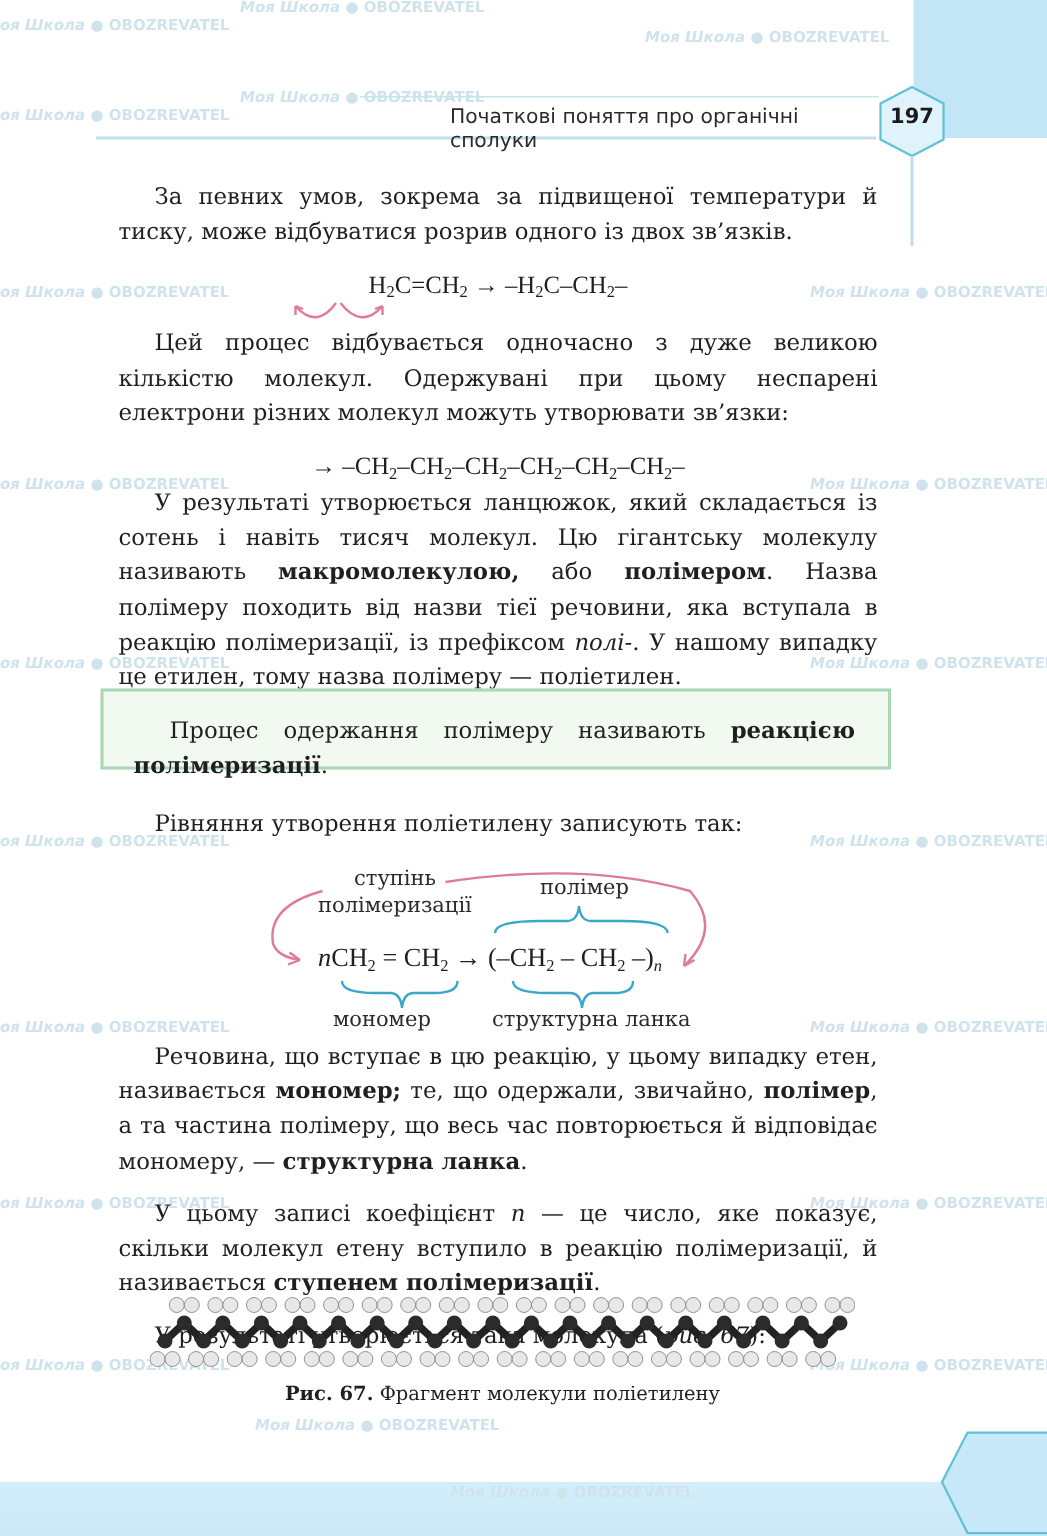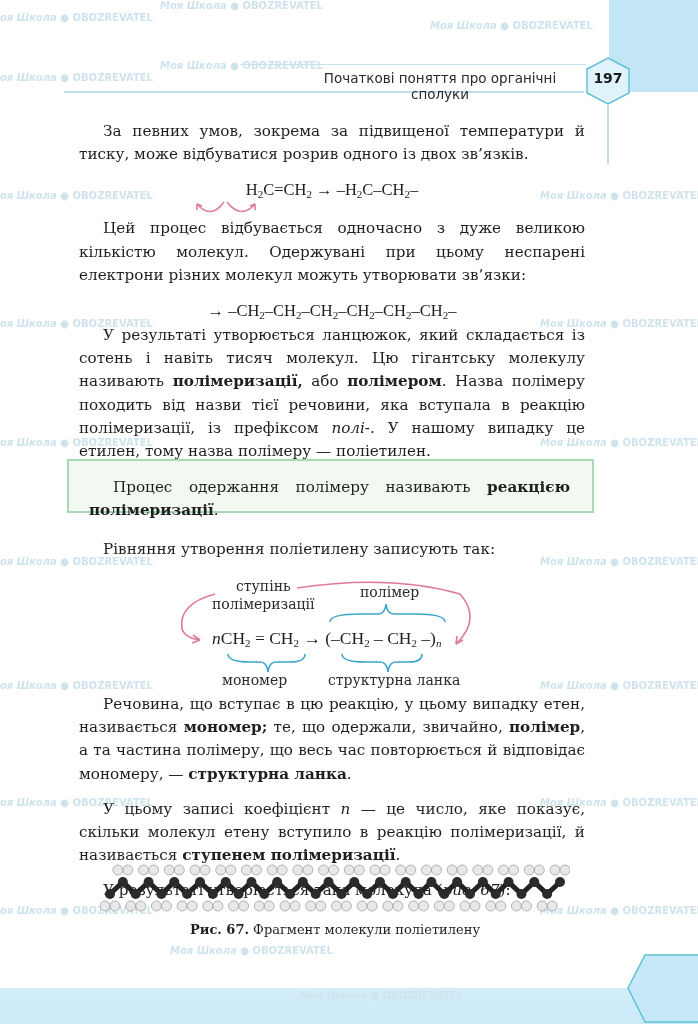--- a/index.html
+++ b/index.html
@@ -23,21 +23,21 @@
   .header-line {
     position: absolute; left: 64px; top: 91px; width: 520px; height: 2px;
     background: #bfe0ea;
   }
   .header-line2 {
     position: absolute; left: 240px; top: 64px; width: 346px; height: 1px;
     background: #c7e4ec;
   }
   .header-title {
     position: absolute; left: 300px; top: 70px; width: 280px;
-    text-align: center;
+    text-align: left;
     font-family: "DejaVu Sans", "Liberation Sans", sans-serif;
     font-size: 13.5px; color: #2a2a2a;
   }
   .page-hex {
     position: absolute; left: 583px; top: 56px; width: 50px; height: 50px;
   }
   .page-num {
     position: absolute; left: 583px; top: 70px; width: 50px; text-align: center;
     font-family: "DejaVu Sans", "Liberation Sans", sans-serif;
     font-weight: bold; font-size: 14px; color: #1a1a1a;
@@ -132,21 +132,21 @@
     <svg width="80" height="18" style="position:absolute;left:122px;top:20px;" viewBox="0 0 80 18">
       <path d="M35,4 Q22,22 8,6" fill="none" stroke="#e07a9b" stroke-width="1.6"></path>
       <path d="M8,6 l0,6 M8,6 l5,2" stroke="#e07a9b" stroke-width="1.6" fill="none"></path>
       <path d="M38,4 Q52,22 66,6" fill="none" stroke="#e07a9b" stroke-width="1.6"></path>
       <path d="M66,6 l0,6 M66,6 l-5,2" stroke="#e07a9b" stroke-width="1.6" fill="none"></path>
     </svg>
   </div>
   <p class="ind" style="margin-top:9px;">Цей процес відбувається одночасно з дуже великою кількістю молекул. Одержувані при цьому неспарені електрони різних молекул можуть утворювати зв’язки:</p>
   <div class="formula">→ –CH<sub>2</sub>–CH<sub>2</sub>–CH<sub>2</sub>–CH<sub>2</sub>–CH<sub>2</sub>–CH<sub>2</sub>–</div>
   <p class="ind" style="margin-top:2px;">
-    <span>У результаті утворюється ланцюжок, який складається із сотень і навіть тисяч молекул. Цю гігантську молекулу називають </span><b>полімеризації,</b><span> або </span><b>полімером</b><span>. Назва полімеру походить від назви тієї речовини, яка вступала в реакцію полімеризації, із префіксом </span><i>полі-</i><span>. У нашому випадку це етилен, тому назва полімеру — поліетилен.</span>
+    <span>У результаті утворюється ланцюжок, який складається із сотень і навіть тисяч молекул. Цю гігантську молекулу називають </span><b>макромолекулою,</b><span> або </span><b>полімером</b><span>. Назва полімеру походить від назви тієї речовини, яка вступала в реакцію полімеризації, із префіксом </span><i>полі-</i><span>. У нашому випадку це етилен, тому назва полімеру — поліетилен.</span>
   </p>
 </div>
 
 <div class="def-box">
   <p class="ind">
     <span>Процес одержання полімеру називають </span><b>реакцією полімеризації</b><span>.</span>
   </p>
 </div>
 
 <div class="content" style="top:526px;">

